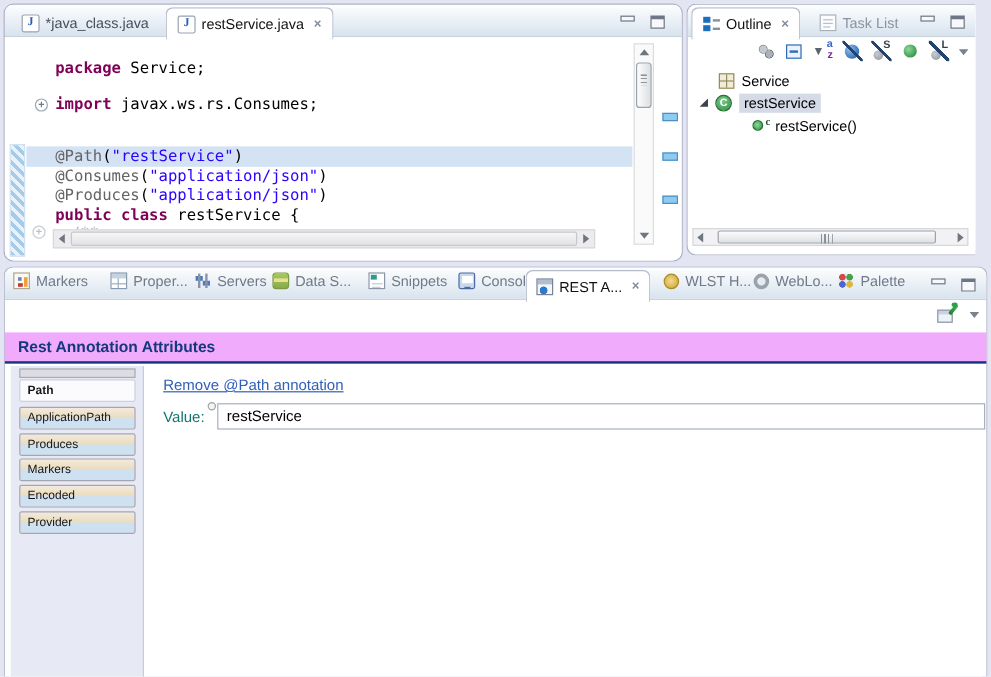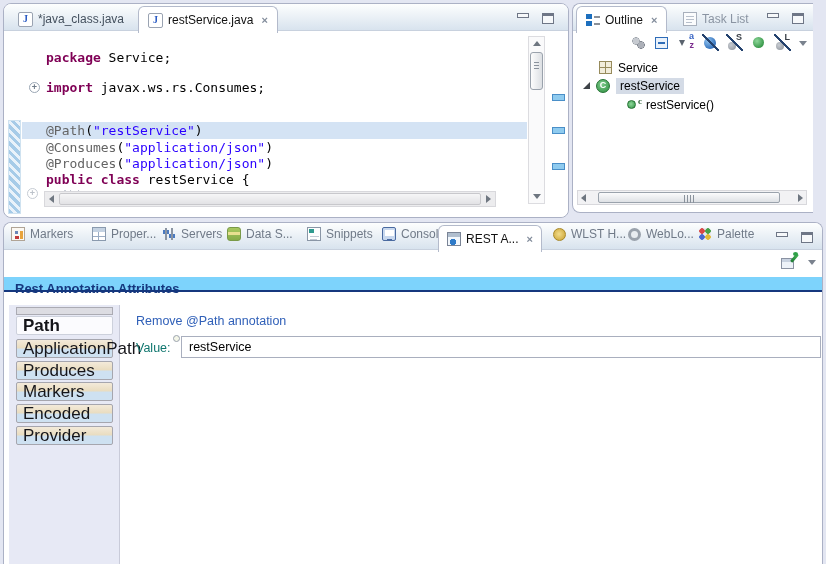--- a/index.html
+++ b/index.html
@@ -182,36 +182,36 @@
       radial-gradient(circle at 7px 7px,  #E9E9ED 0 6px, transparent 6.5px); }
 
   .b-toolbar-icons { position: absolute; top: 31px; right: 6px; display: flex; gap: 10px; align-items: center; }
   .pin-icon { position: relative; width: 17px; height: 15px; }
   .pin-win  { position: absolute; left: 0; bottom: 0; width: 13px; height: 11px; border: 1px solid #8A92A2;
       background: linear-gradient(#C8D2E0,#C8D2E0) 0 0/100% 3px no-repeat, #EDF2F8; }
   .pin-pin  { position: absolute; right: 2px; top: -1px; width: 3px; height: 10px; border-radius: 1px;
       background: linear-gradient(#48B858,#1E7A34); transform: rotate(40deg); }
   .pin-head { position: absolute; right: 0; top: -2px; width: 5px; height: 4px; border-radius: 50%; background: #2FA048; }
 
-  .form-header { position: absolute; left: 0; right: 0; top: 54px; height: 15px;
-      background: #7dd3fc; border-bottom: 2px solid #15377E; }
+  .form-header { position: absolute; left: 0; right: 0; top: 54px; height: 26px;
+      background: #f0abfc; border-bottom: 2px solid #15377E; }
   .form-title { position: absolute; left: 11px; top: 4px; font-size: 13px; font-weight: bold; color: #15377E; }
 
   .attr-col { position: absolute; left: 5px; top: 82px; width: 111px; bottom: 0;
       background: #E7E9F5; border-right: 1px solid #C9CBD9; }
   .attr-scroll-strip { position: absolute; left: 7px; top: 2px; width: 97px; height: 8px;
       background: #DCDCE2; border: 1px solid #ABABB3; }
   .attr-btn { position: absolute; left: 7px; width: 97px; height: 19px;
       display: flex; align-items: center; padding-left: 6px;
-      border: 1px solid #A6A6AE; border-radius: 2px; font-size: 17px; color: #15151A; cursor: default;
+      border: 1px solid #A6A6AE; border-radius: 2px; font-size: 10px; color: #15151A; cursor: default;
       background: linear-gradient(#F3EADA 0%, #E9DCBF 48%, #CEE1F1 52%, #CEE1F1 100%); text-align: center; }
   .attr-btn.selected { background: #FBFBFE; border-color: #CDD1DC; font-weight: bold; }
 
   .remove-link { position: absolute; left: 132px; top: 91px; font-size: 12.5px;
-      color: #3060B8; cursor: pointer; }
+      color: #3060B8; text-decoration: underline; cursor: pointer; }
   .value-label { position: absolute; left: 132px; top: 118px; font-size: 12.5px; color: #0f766e; }
   .bulb-dec { position: absolute; left: 169px; top: 112px; width: 7px; height: 7px;
       border: 1px solid #9AA2AE; border-radius: 50%; background: #F4F6E8; }
   .value-input { position: absolute; left: 177px; top: 113px; width: 640px; height: 22px;
       border: 1px solid #A9AFBE; background: #fff; font-family: "Liberation Sans", sans-serif;
       font-size: 12.5px; color: #000; padding: 0 7px; }
 </style>
 </head>
 <body>
 

